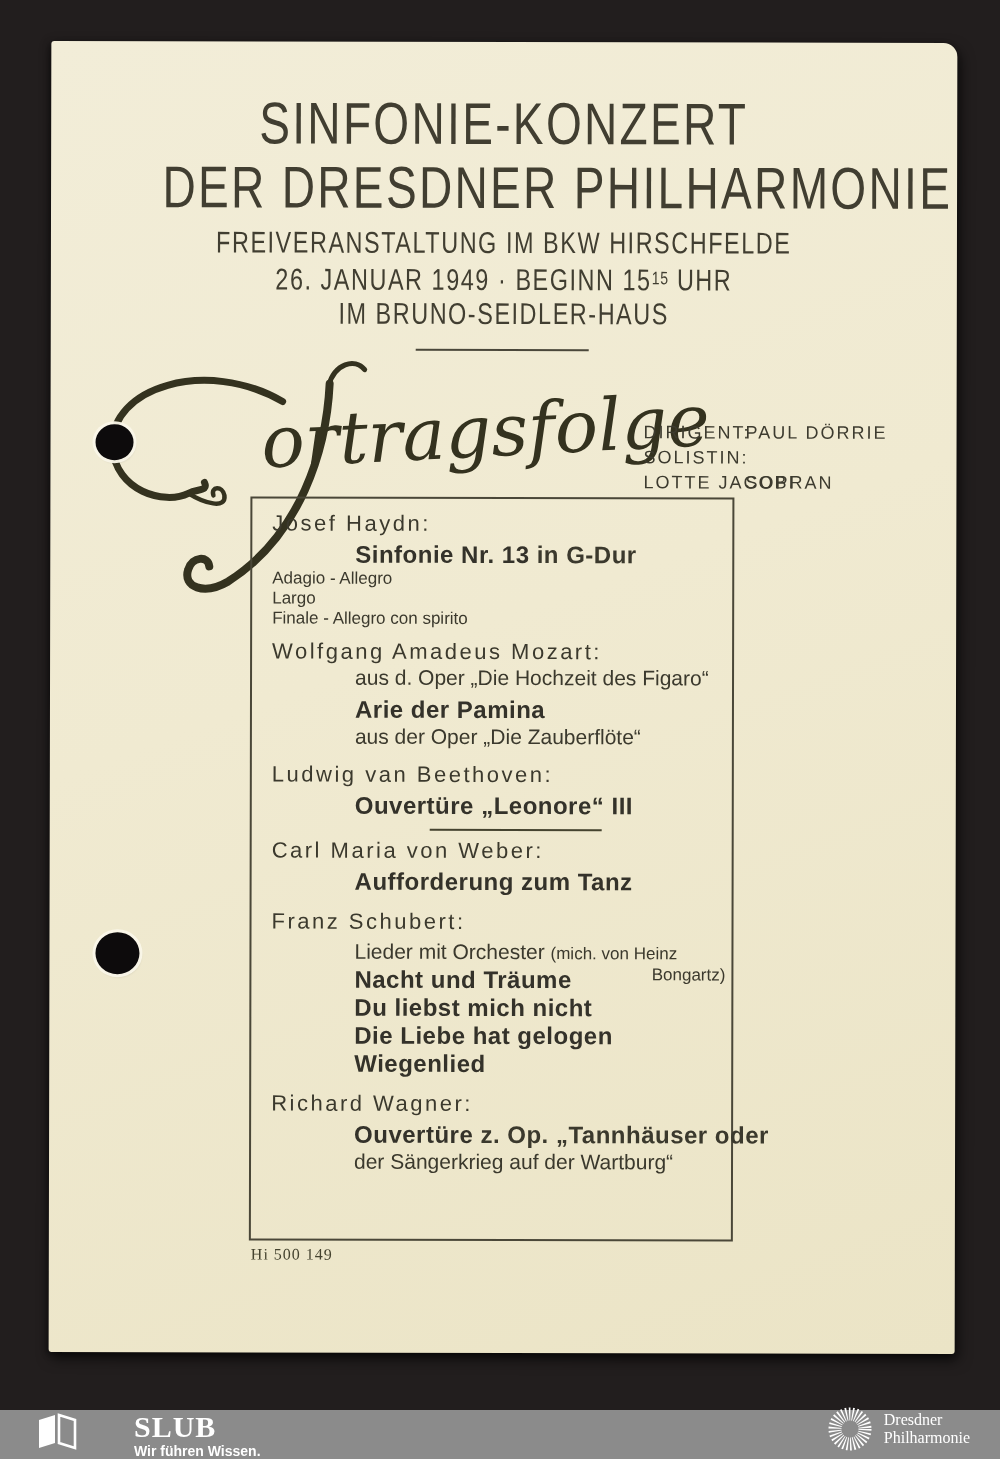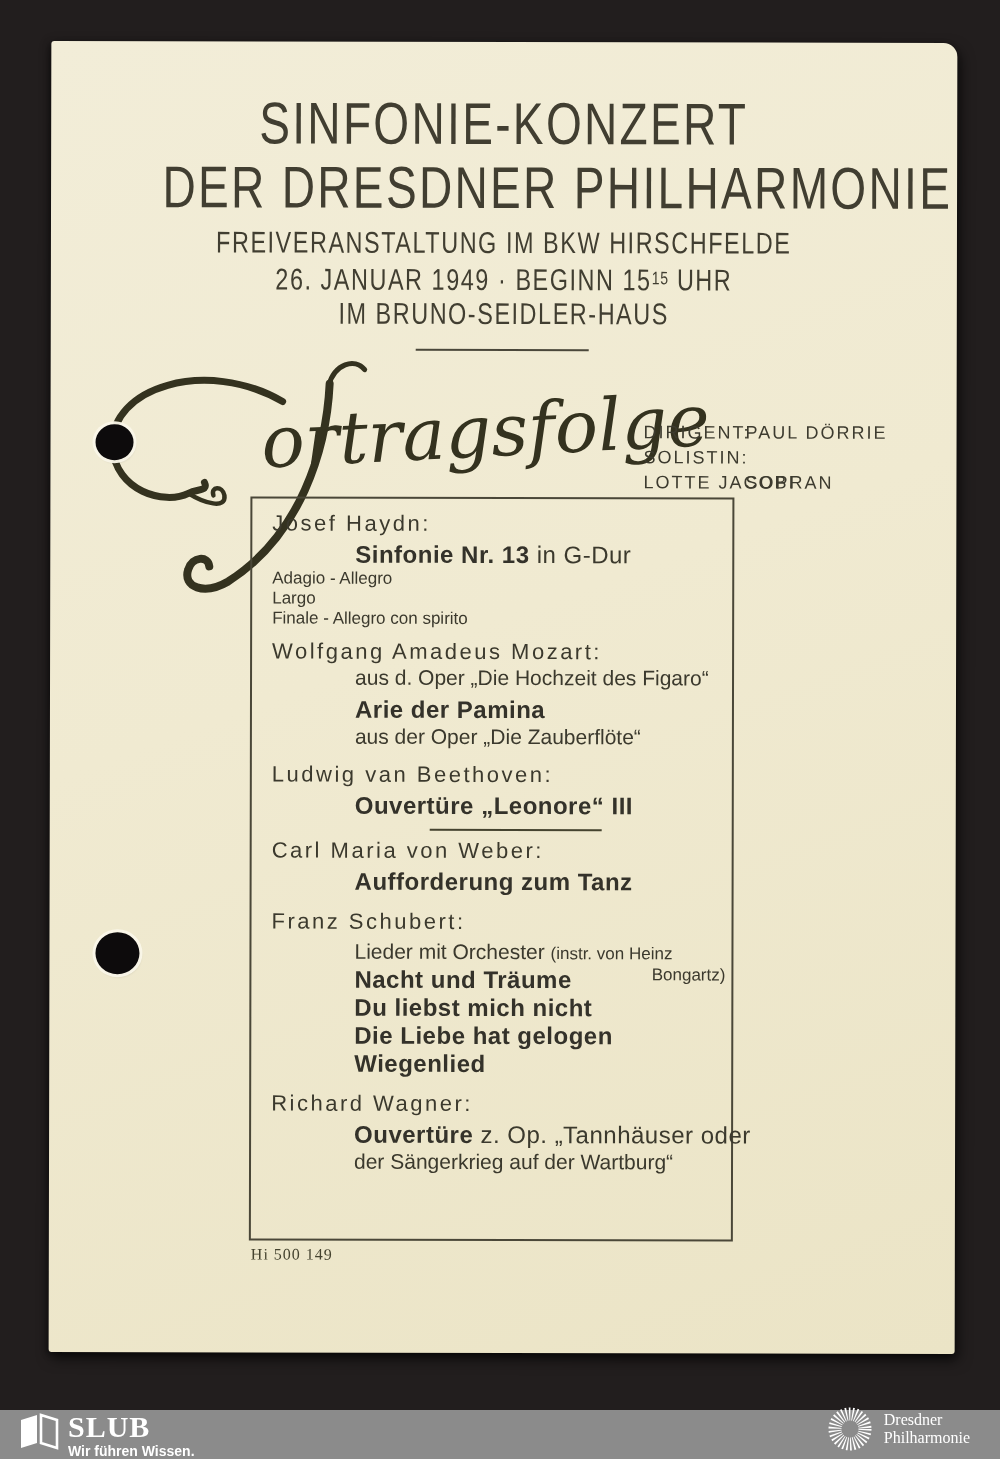--- a/index.html
+++ b/index.html
@@ -34,39 +34,39 @@
   }
   
   .pbox{
     position:absolute;left:200px;top:455px;width:484px;height:744px;
     border:2px solid #45433565; border-color:#4a4738;
     padding:12px 0 0 20px; box-sizing:border-box;
   }
   .composer{font-size:22px;line-height:26px;letter-spacing:2.5px;color:#3b392d;white-space:nowrap;}
   .indent{margin-left:83px;}
   .piece-b{font-size:24px;line-height:28px;font-weight:bold;letter-spacing:0.5px;color:#34322a;white-space:nowrap;}
-  .piece-b .reg{font-weight:normal;color:#3b392d;}
+  .piece-b .reg{font-weight:bold;color:#3b392d;}
   .piece-r{font-size:21px;line-height:25px;color:#3b392d;white-space:nowrap;}
   .movement{font-size:17px;line-height:20px;color:#3b392d;white-space:nowrap;}
   .sect{margin-top:10px;}
   .sect.first{margin-top:0;}
   .mt4{margin-top:4px;}
   .box-divider{height:2px;background:#45432f;width:172px;margin:9px auto 7px 158px;}
   .small{font-size:17px;}
   .lieder-line{position:relative;}
   .bongartz{position:absolute;right:6px;top:23px;font-size:17px;color:#3b392d;}
   .stamp{position:absolute;left:202px;top:1204px;font-family:"Liberation Serif",serif;font-size:16px;letter-spacing:1px;color:#45432f;}
   
   .hole{position:absolute;background:#0d0b0c;border-radius:50%;
     box-shadow:0 0 0 3px rgba(250,247,233,0.95), 1px 2px 3px rgba(0,0,0,0.25);}
   .hole1{left:45px;top:383px;width:38px;height:36px;}
   .hole2{left:46px;top:891px;width:44px;height:42px;}
   
   .footer{position:absolute;left:0;right:0;top:1410px;height:49px;background:#8b8b8b;}
-  .slub{position:absolute;left:18px;top:2px;display:flex;}
+  .slub{position:absolute;left:36px;top:2px;display:flex;gap:48px;}
   .slub-text{margin-left:8px;color:#fff;}
   .slub-name{font-family:"Liberation Serif",serif;font-weight:bold;font-size:30px;line-height:30px;letter-spacing:1px;}
   .slub-tag{font-size:14px;font-weight:bold;line-height:16px;margin-top:1px;}
   .dp{position:absolute;right:30px;top:0;display:flex;align-items:center;height:38px;}
   .dp-text{color:#fff;font-family:"Liberation Serif",serif;font-size:16px;line-height:18px;margin-left:10px;}
 </style>
 </head>
 <body>
 
 <div class="paper">
@@ -139,21 +139,21 @@
     <div class="box-divider"></div>
 
     <div>
       <div class="composer">Carl Maria von Weber:</div>
       <div class="piece-b indent mt4">Aufforderung zum Tanz</div>
     </div>
 
     <div class="sect" style="margin-top:13px;">
       <div class="composer">Franz Schubert:</div>
       <div class="piece-r indent mt4 lieder-line">
-        <span>Lieder mit Orchester </span><span class="small">(instr. von Heinz</span>
+        <span>Lieder mit Orchester </span><span class="small">(mich. von Heinz</span>
         <span class="bongartz">Bongartz)</span>
       </div>
       <div class="piece-b indent">Nacht und Träume</div>
       <div class="piece-b indent">Du liebst mich nicht</div>
       <div class="piece-b indent">Die Liebe hat gelogen</div>
       <div class="piece-b indent">Wiegenlied</div>
     </div>
 
     <div class="sect" style="margin-top:13px;">
       <div class="composer">Richard Wagner:</div>

